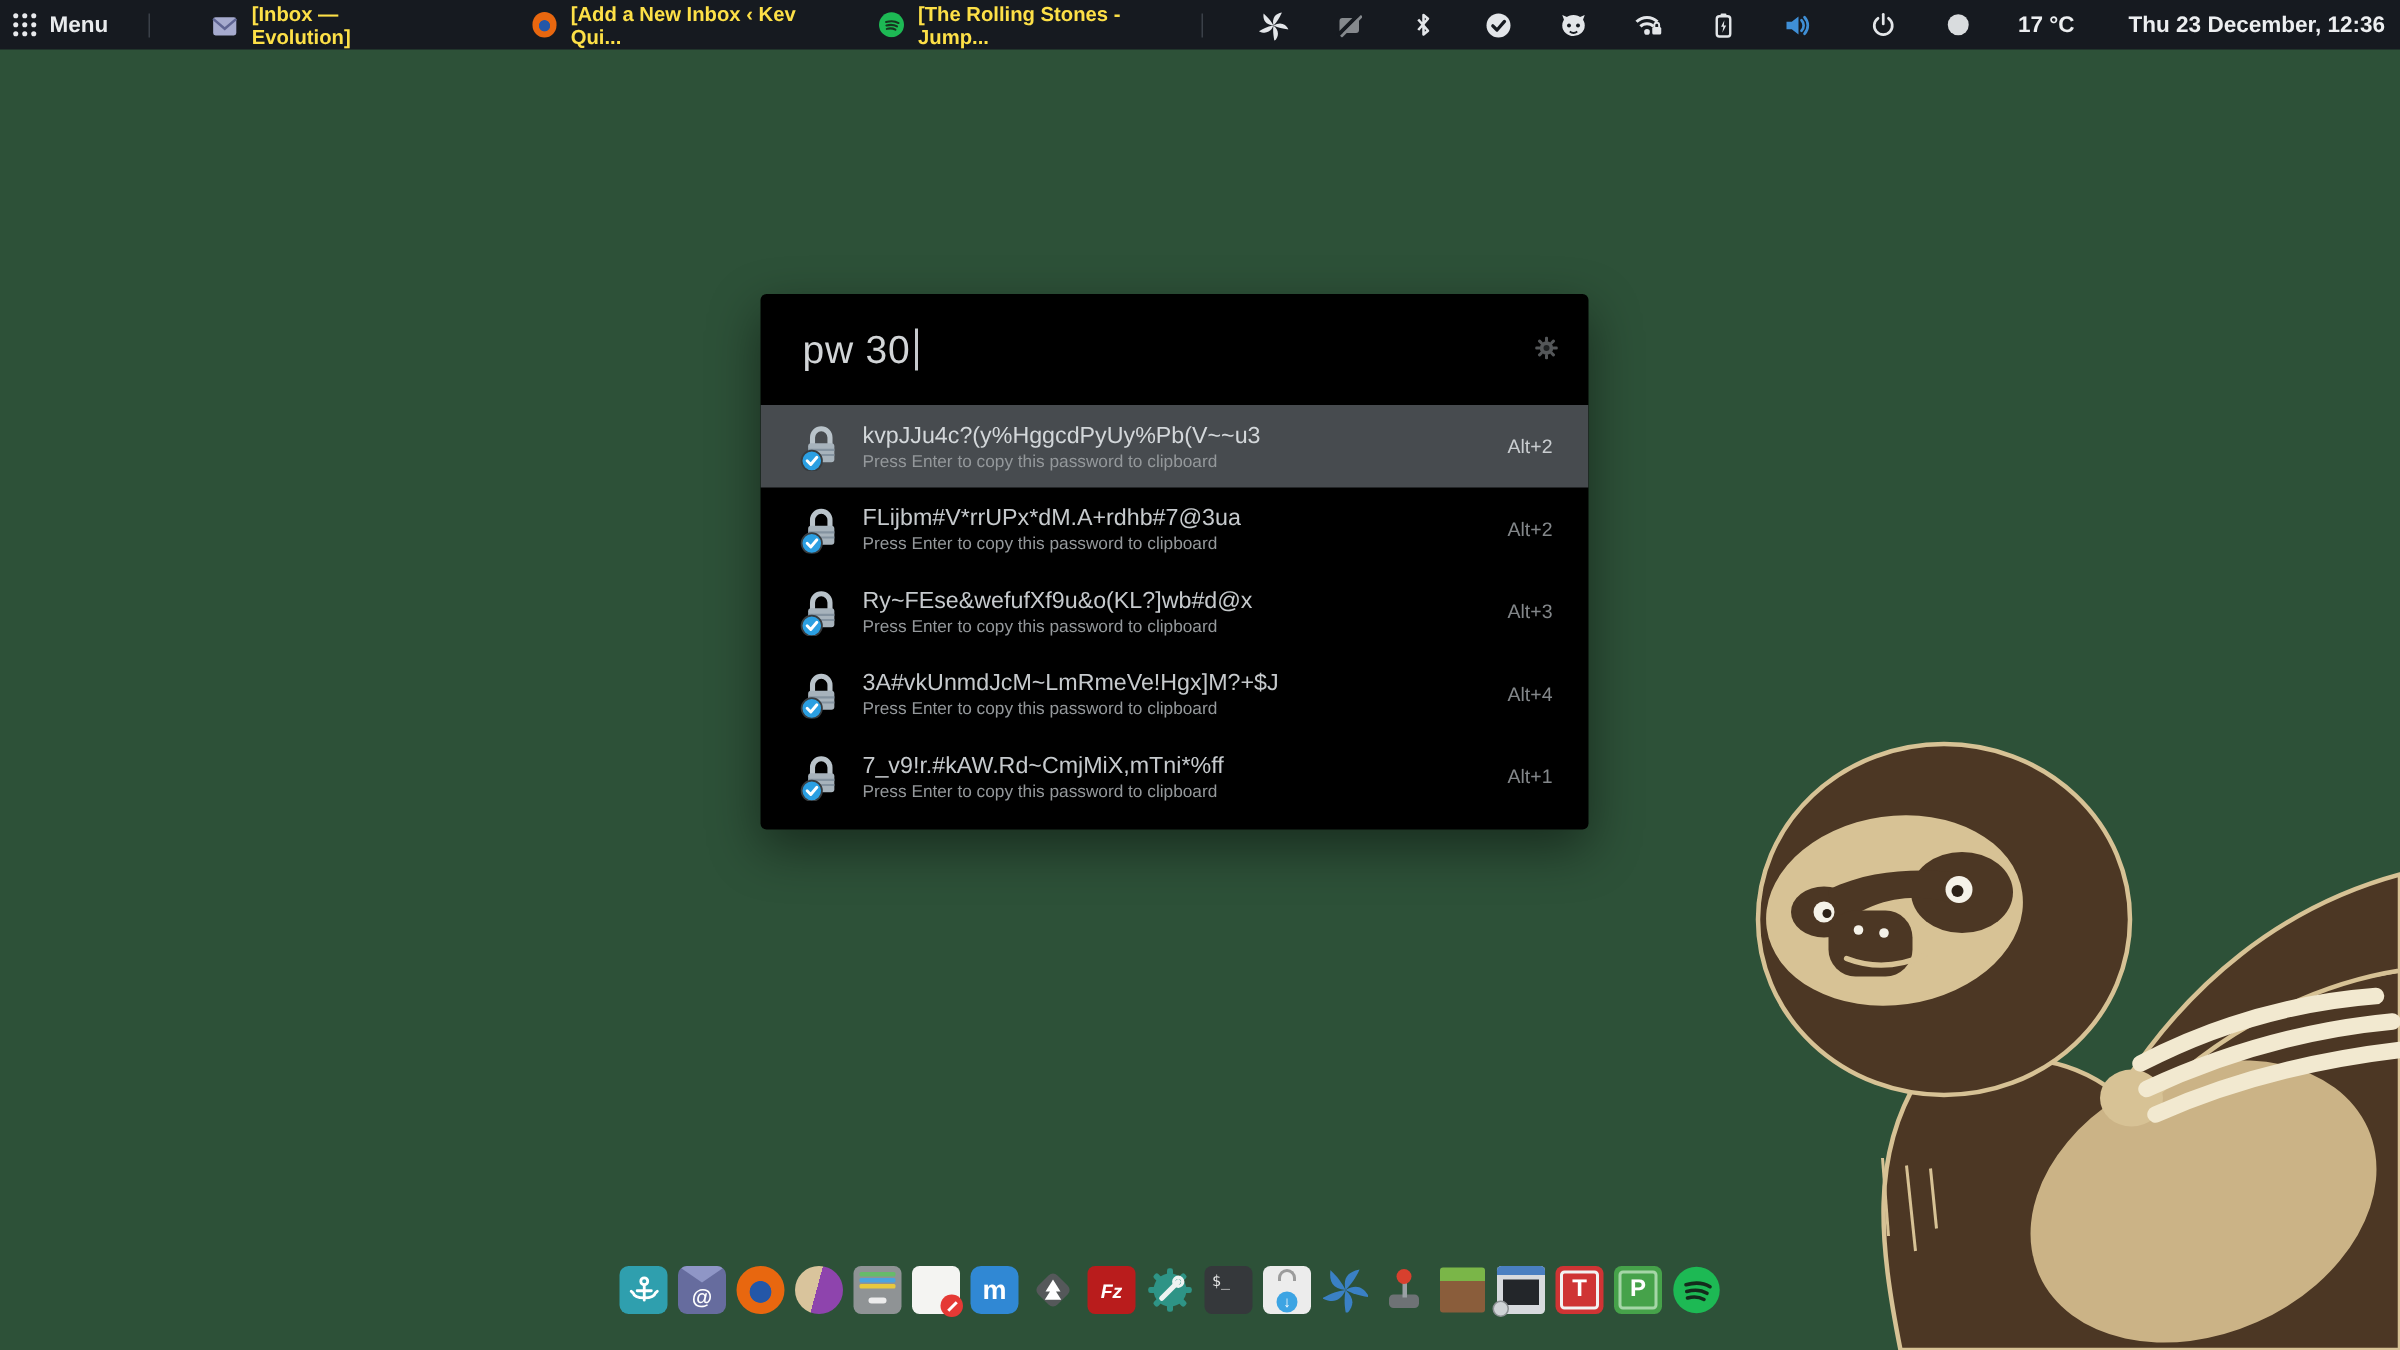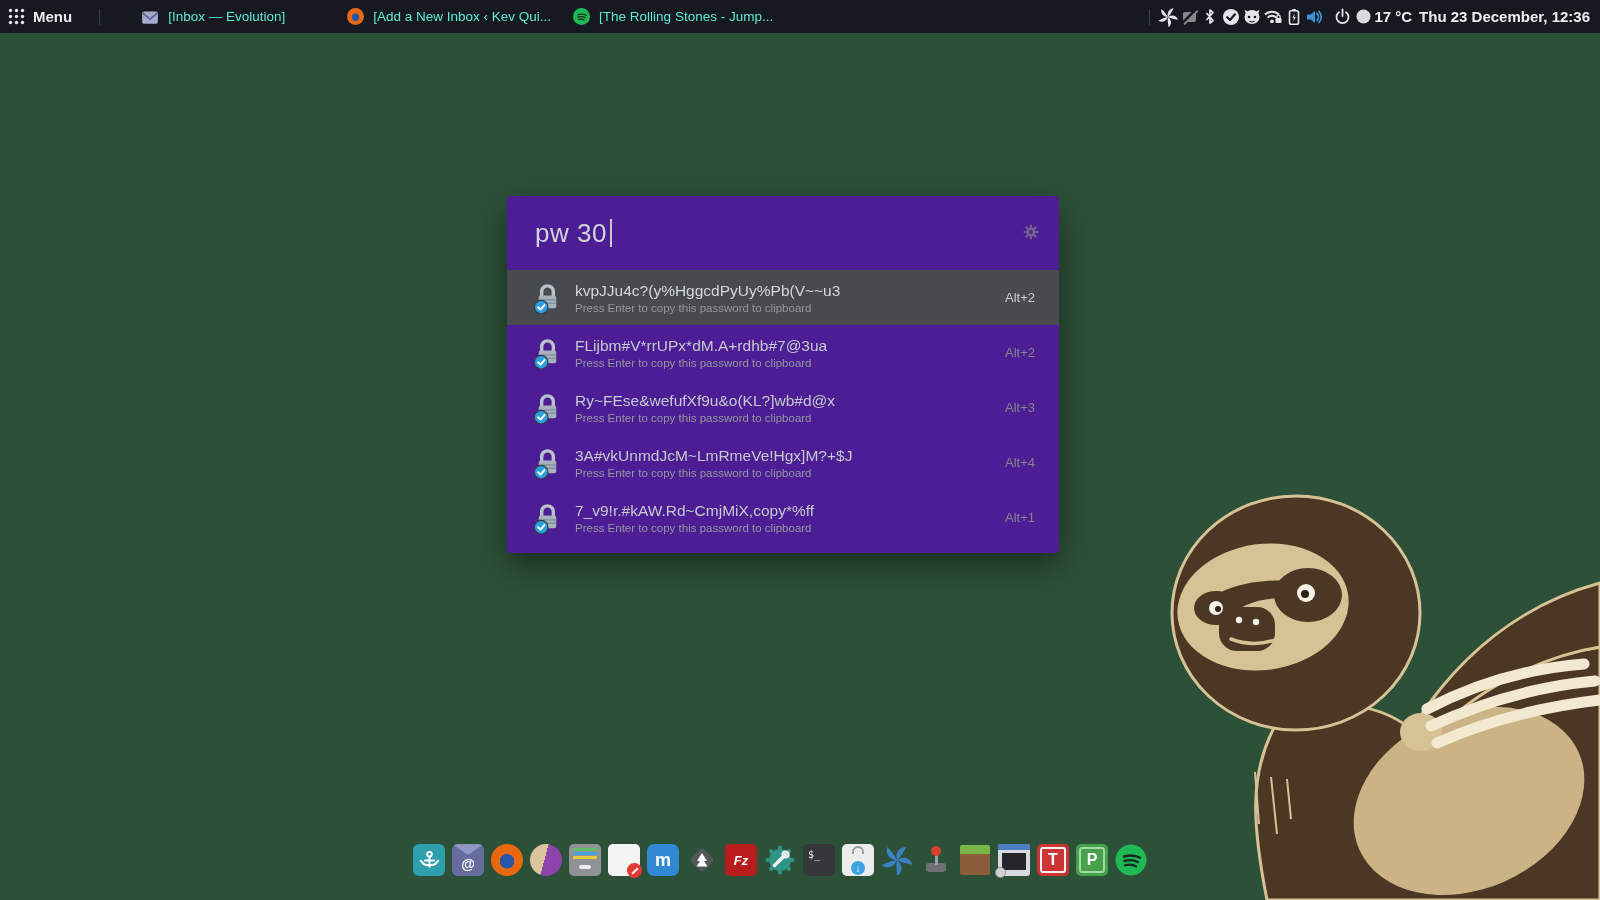--- a/index.html
+++ b/index.html
@@ -7,28 +7,28 @@
   body { background:#2d5138; font-family:"Liberation Sans", sans-serif; position:relative; }
 
   
   .panel { position:absolute; top:0; left:0; width:1600px; height:33px; background:#161a20;
            display:flex; align-items:center; z-index:30; color:#d6d9dc; }
   .panel-left { display:flex; align-items:center; padding-left:8px; gap:20px; }
   .menu-btn { display:flex; align-items:center; gap:8px; cursor:default; }
   .menu-label { font-size:15px; font-weight:700; color:#e8eaec; }
   .psep { width:1px; height:16px; background:#3a4048; margin:0 7px; }
   .winbtn { display:flex; align-items:center; gap:9px; margin-left:22px; }
-  .winbtn .wtitle { font-size:13.5px; color:#5eead4; }
-  .panel-right { margin-left:auto; display:flex; align-items:center; gap:1px; padding-right:10px; }
+  .winbtn .wtitle { font-size:13.5px; color:#fde047;font-weight:bold; }
+  .panel-right { margin-left:auto; display:flex; align-items:center; gap:30px; padding-right:10px; }
   .tray-ic { display:flex; align-items:center; justify-content:center; width:20px; height:20px; }
   .temp { font-size:15px; font-weight:700; color:#eceef0; white-space:nowrap; }
   .clock { font-size:15px; font-weight:700; color:#eceef0; white-space:nowrap; padding-left:6px; }
 
   
-  .launcher { position:absolute; left:507px; top:196px; width:552px; background:#4c1d95;
+  .launcher { position:absolute; left:507px; top:196px; width:552px; background:#000000;
               border-radius:4px; z-index:20; box-shadow:0 12px 34px rgba(0,0,0,.45);
               overflow:hidden; }
   .search-row { height:74px; display:flex; align-items:center; padding-left:28px; position:relative; }
   .search-text { font-size:26px; color:#d2d5d7; letter-spacing:.5px; }
   .caret { display:inline-block; width:2px; height:28px; background:#c5c9cc; margin-left:3px;
            vertical-align:middle; }
   .search-gear { position:absolute; right:20px; top:28px; opacity:.55; }
   .rrow { height:55px; display:flex; align-items:center; padding:0 24px; }
   .rrow.selected { background:#474b4f; }
   .ricon { width:33px; height:33px; margin-right:11px; flex:0 0 33px; }
@@ -358,21 +358,21 @@
   <div class="rrow" style="margin-bottom:8px;">
     <svg class="ricon" viewBox="0 0 34 34">
       <path d="M11,17 v-6 a6,6 0 0 1 12,0 v6" stroke="#b9c3ca" stroke-width="3.5" fill="none"></path>
       <rect x="8" y="15" width="18" height="13" rx="2" fill="#a7b3bc"></rect>
       <line x1="8" y1="19.5" x2="26" y2="19.5" stroke="#8493a0" stroke-width="1.5"></line>
       <line x1="8" y1="23" x2="26" y2="23" stroke="#8493a0" stroke-width="1.5"></line>
       <circle cx="10.5" cy="27" r="7" fill="#2b9fe2" stroke="#383c3f" stroke-width="1.2"></circle>
       <path d="M7.3,27 L9.8,29.5 L14,24.6" stroke="#fff" stroke-width="2" fill="none" stroke-linecap="round" stroke-linejoin="round"></path>
     </svg>
     <div class="rtext">
-      <span class="rtitle">7_v9!r.#kAW.Rd~CmjMiX,copy*%ff</span>
+      <span class="rtitle">7_v9!r.#kAW.Rd~CmjMiX,mTni*%ff</span>
       <span class="rsub">Press Enter to copy this password to clipboard</span>
     </div>
     <span class="rshort">Alt+1</span>
   </div>
 </div>
 
 <div class="dock">
   <div class="di di-anchor">
     <svg width="21" height="21" viewBox="0 0 20 20">
       <circle cx="10" cy="4" r="2.2" fill="none" stroke="#fff" stroke-width="1.8"></circle>

